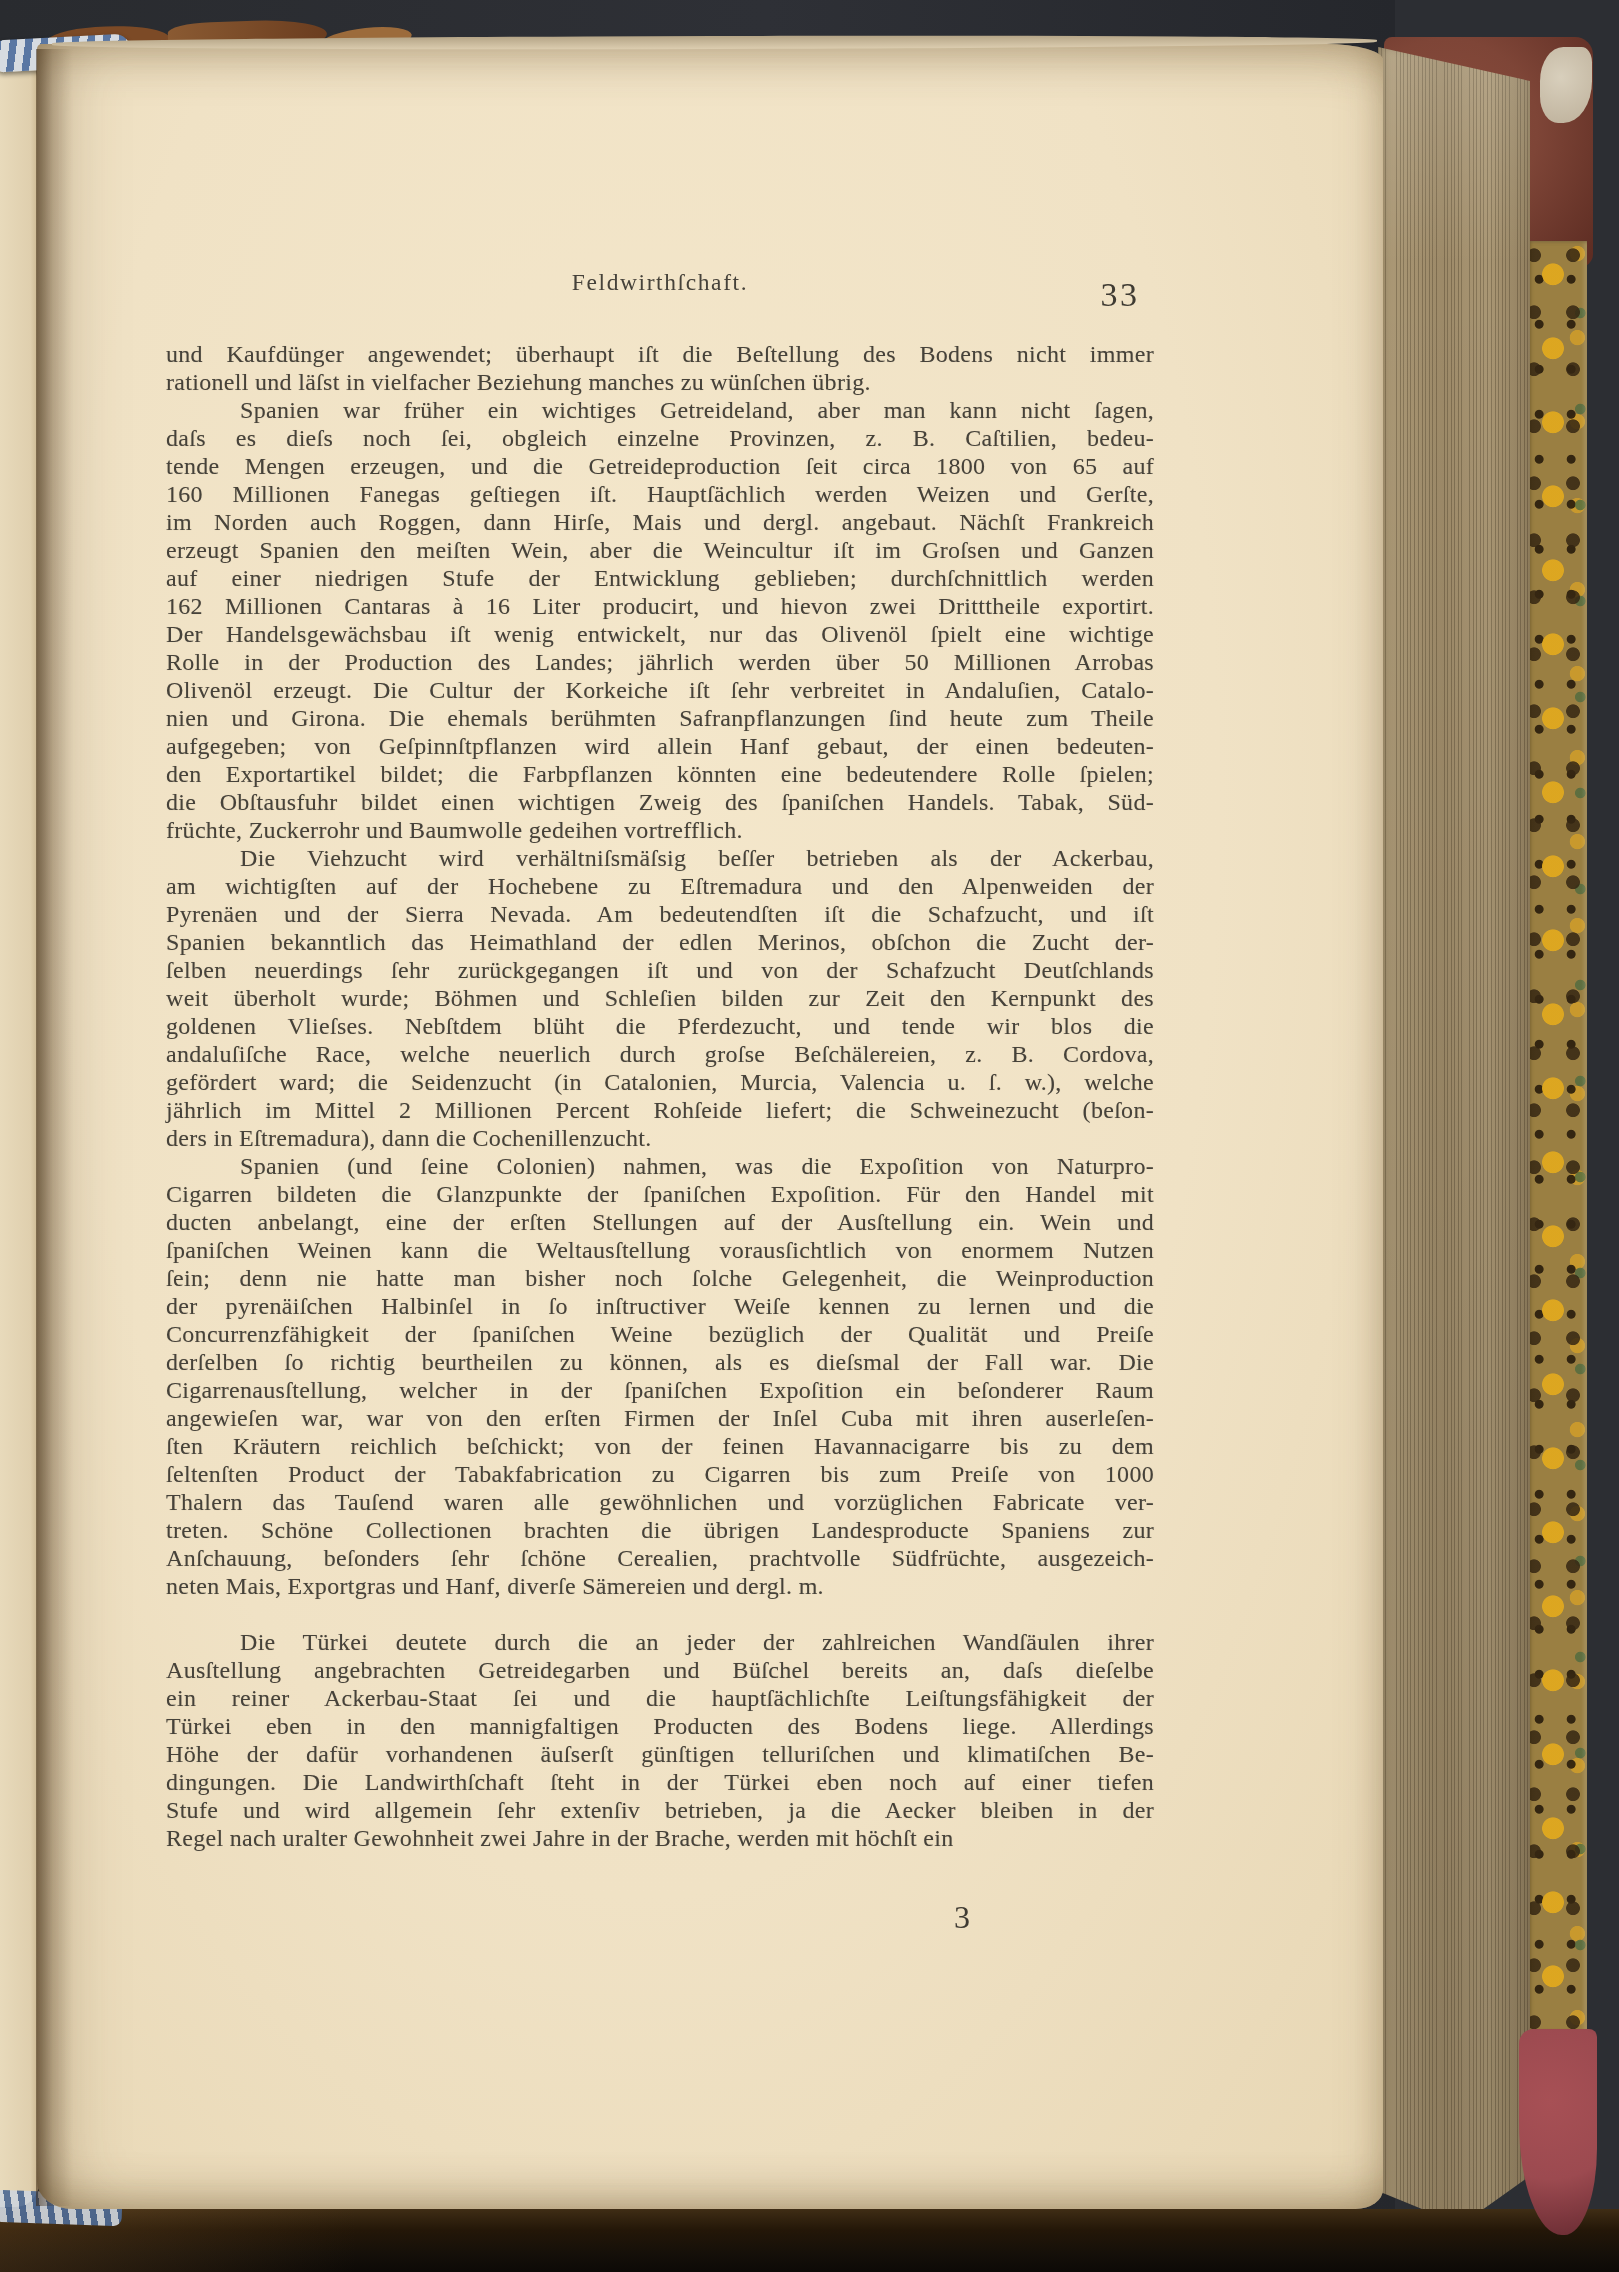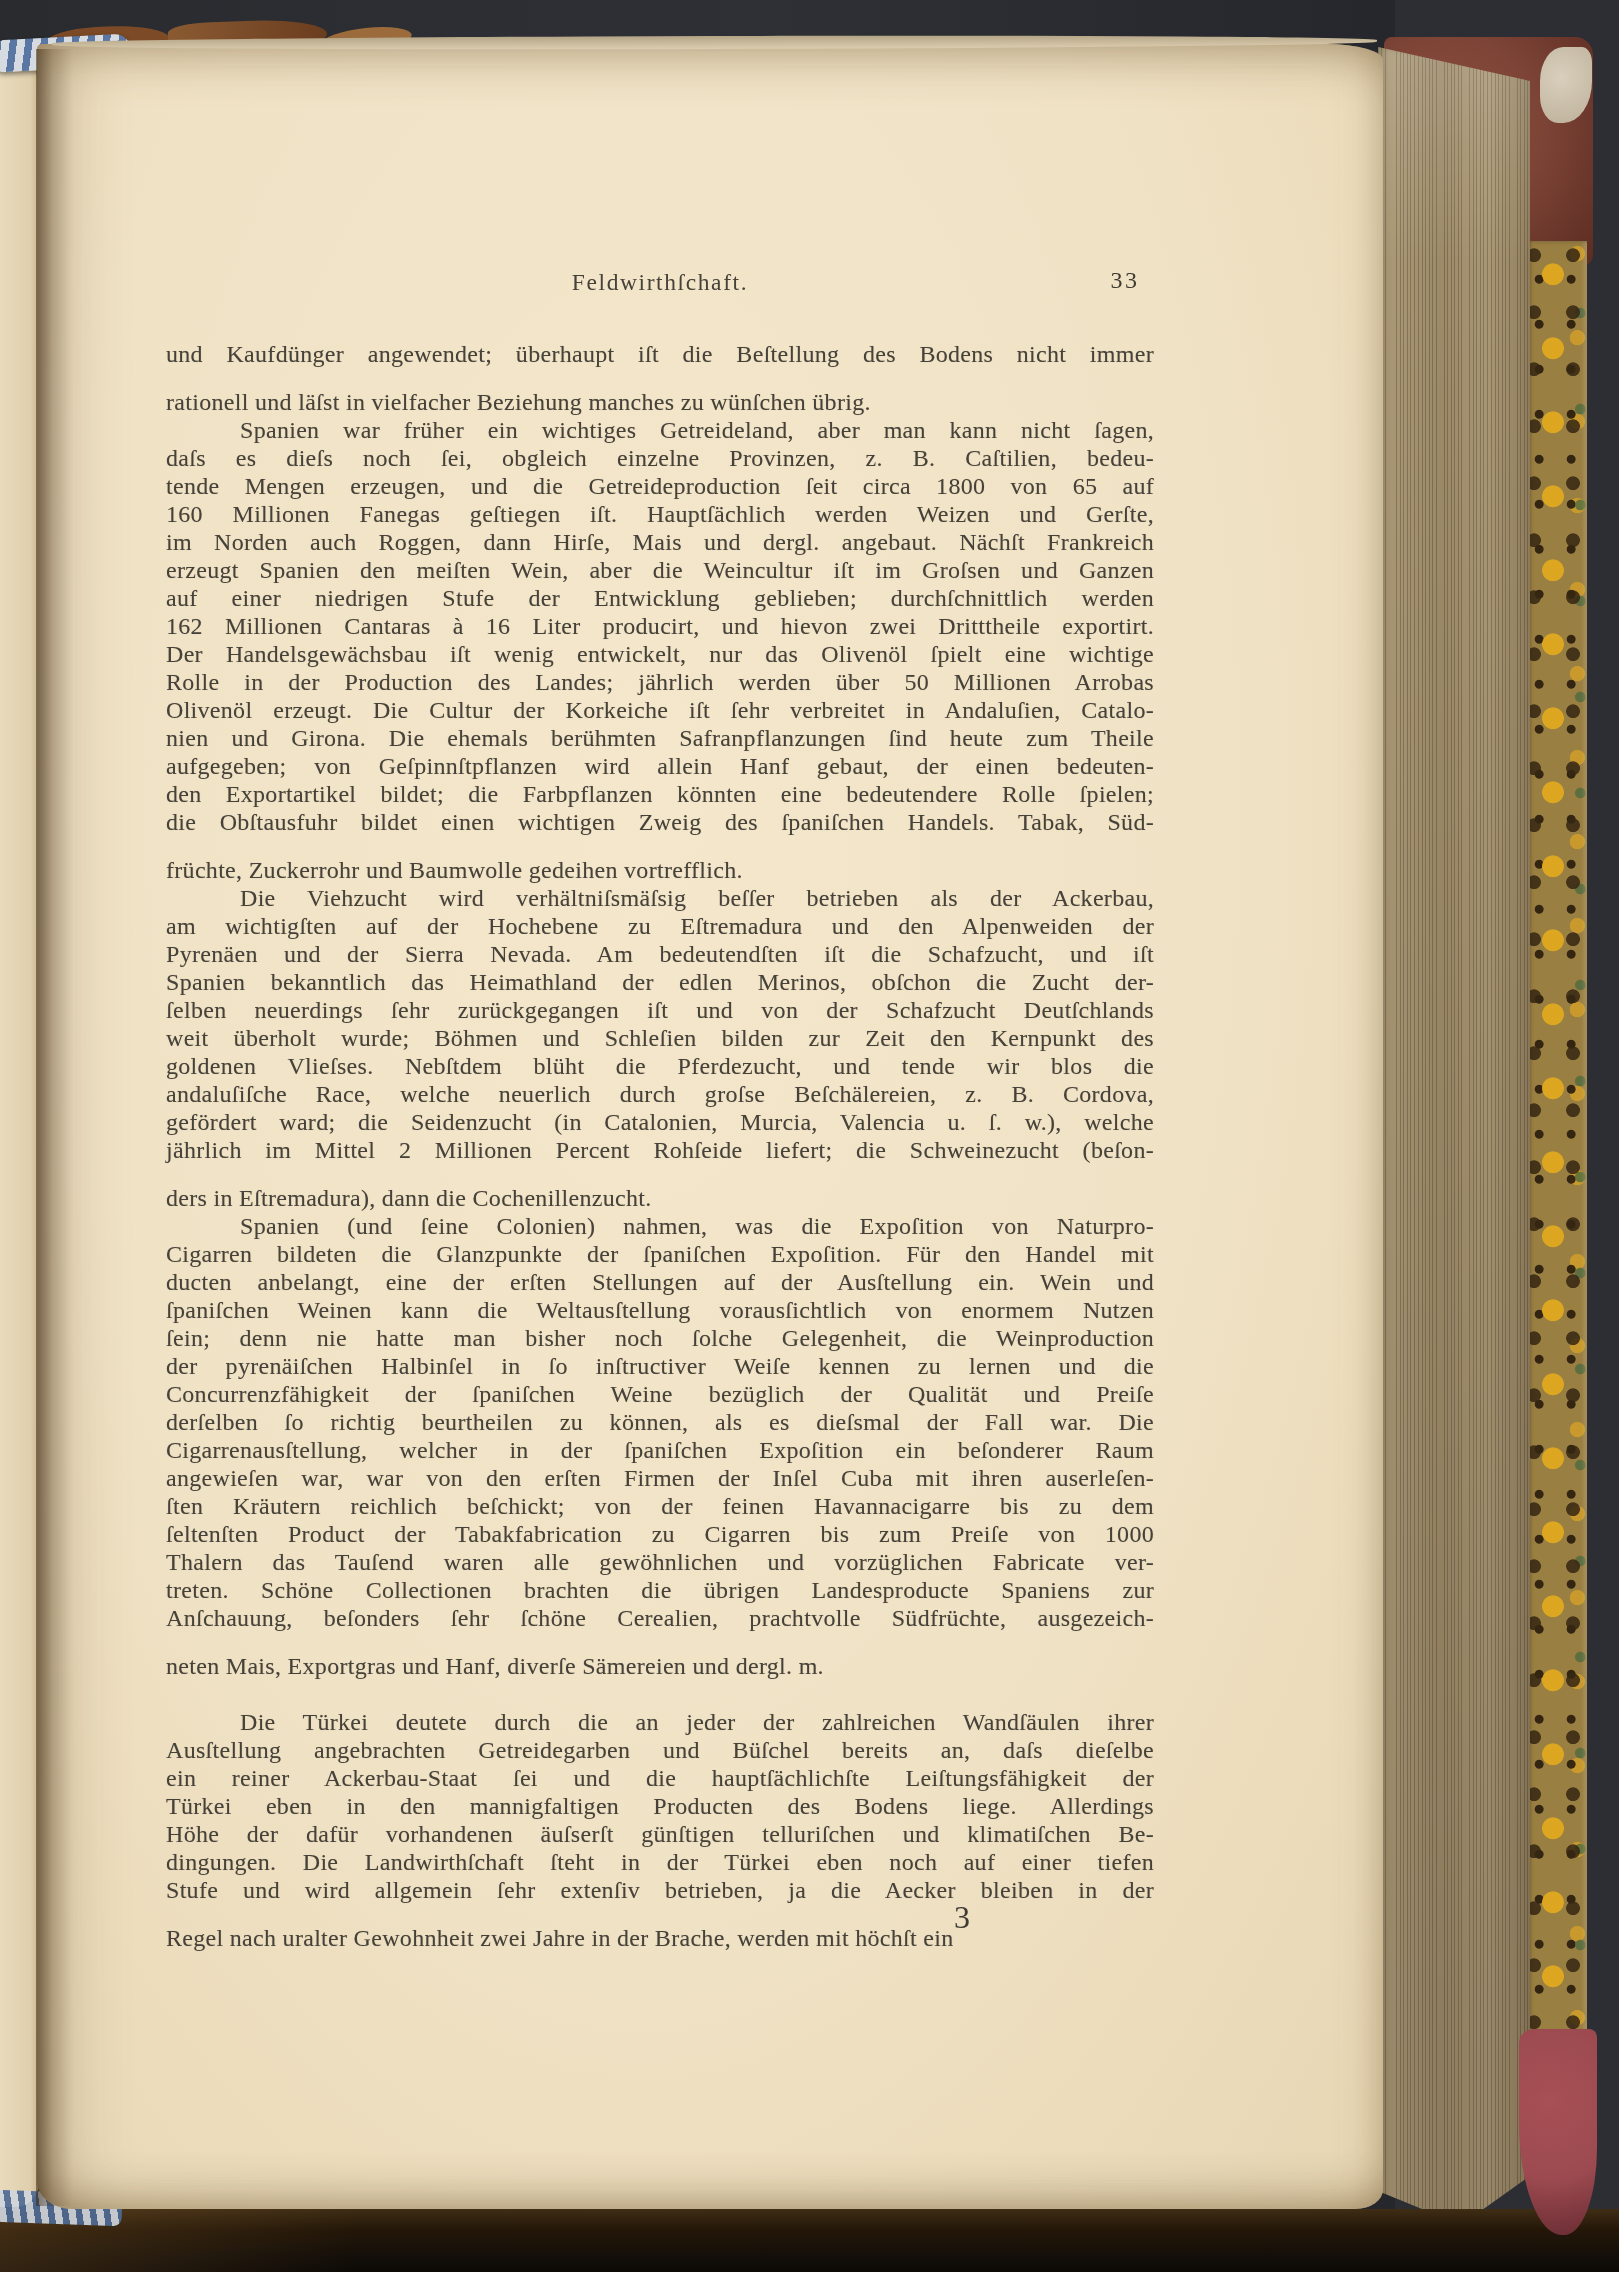--- a/index.html
+++ b/index.html
@@ -79,31 +79,31 @@
       inset 0 34px 49px -26px rgba(120,95,55,.38),
       inset 0 -31px 47px -26px rgba(110,85,45,.42);}
   .page-top-edge{left:52px;top:36px;width:1325px;height:13px;z-index:5;
     background:linear-gradient(180deg,#b4a486,#dccdb0);
     border-radius:50%/5.7px;transform:rotate(-0.15deg);}
 
   
   .running-header{left:166px;top:259px;width:988px;height:49px;z-index:7;}
   .running-title{left:0;right:0;top:9.7px;text-align:center;position:absolute;
     font-size:23.5px;letter-spacing:1.6px;color:var(--ink,#46423a);}
-  .page-number{right:14.6px;top:8px;position:absolute;
-    font-size:24px;letter-spacing:2.4px;color:#3f3b33;}
+  .page-number{right:14.6px;top:17px;position:absolute;
+    font-size:34px;letter-spacing:2.4px;color:#3f3b33;}
   .text-block{left:166px;top:340px;width:988px;z-index:7;}
   .paragraph{position:static;}
   .paragraph.space-before{margin-top:28px;}
   .line{position:static;display:block;
     font-size:24px;line-height:28px;letter-spacing:0.3px;
     color:var(--ink,#46423a);
     text-align:justify;text-align-last:justify;
     text-shadow:0 0 0.8px rgba(70,60,40,.25);}
-  .line.last{text-align-last:left;margin-top:20px;}
+  .line.last{text-align-last:left;}
   .line.first{text-indent:74px;}
   .signature-mark{left:954px;top:1899px;z-index:7;
     font-size:32px;color:#3f3b33;}
 </style>
 </head>
 <body>
 
 <div class="scene">
 
   <div class="facing-page"></div>

